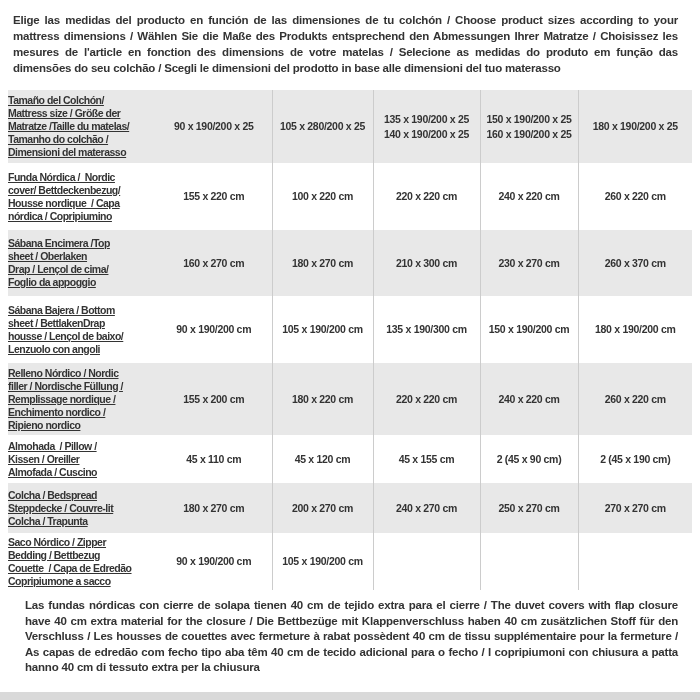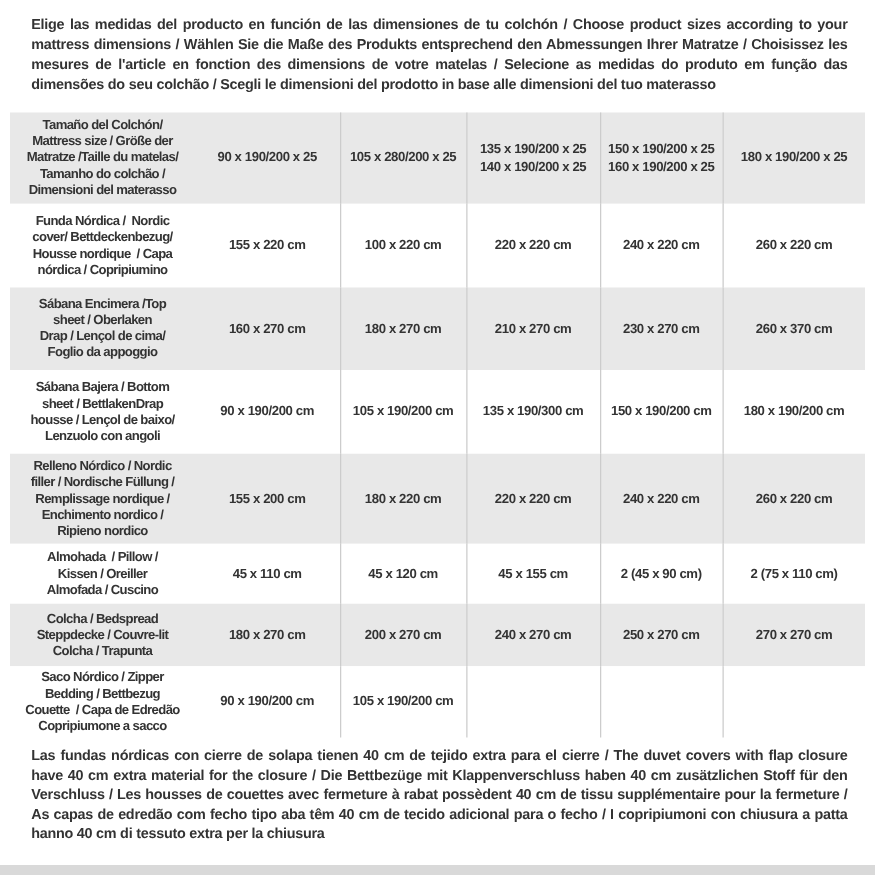--- a/index.html
+++ b/index.html
@@ -5,21 +5,21 @@
   * { box-sizing: border-box; }
   html, body {
     margin: 0; padding: 0;
     width: 700px; height: 700px;
     background: #ffffff;
     font-family: "Liberation Sans", sans-serif;
     overflow: hidden;
     position: relative;
   }
   .intro-text {
-    margin: 12px 22px 0 25px;
+    margin: 12px 22px 0 13px;
     font-size: 11.5px;
     font-weight: bold;
     color: #333333;
     line-height: 16px;
     letter-spacing: -0.2px;
     text-align: justify;
   }
   table.size-table {
     border-collapse: collapse;
     table-layout: fixed;
@@ -33,21 +33,22 @@
     padding: 0;
   }
   tr.row-gray { background: #e8e8e8; }
   tr.row-white { background: #ffffff; }
   td.label-cell {
     padding-left: 17px;
     font-size: 10.5px;
     line-height: 13px;
     letter-spacing: -0.5px;
     white-space: pre;
-    text-align: center;
+    text-align: left;
+    text-decoration: underline;
   }
   td.value-cell {
     font-size: 10.5px;
     line-height: 15px;
     letter-spacing: -0.3px;
     white-space: pre;
     text-align: center;
   }
   td.value-cell.bordered { border-left: 1px solid #cccccc; }
   .note-text {
@@ -106,21 +107,21 @@
       <td class="value-cell bordered">240 x 220 cm</td>
       <td class="value-cell bordered">260 x 220 cm</td>
     </tr>
     <tr class="row-gray" style="height:66px">
       <td class="label-cell">Sábana Encimera /Top
 sheet / Oberlaken
 Drap / Lençol de cima/
 Foglio da appoggio</td>
       <td class="value-cell">160 x 270 cm</td>
       <td class="value-cell bordered">180 x 270 cm</td>
-      <td class="value-cell bordered">210 x 270 cm</td>
+      <td class="value-cell bordered">210 x 300 cm</td>
       <td class="value-cell bordered">230 x 270 cm</td>
       <td class="value-cell bordered">260 x 370 cm</td>
     </tr>
     <tr class="row-white" style="height:67px">
       <td class="label-cell">Sábana Bajera / Bottom
 sheet / BettlakenDrap
 housse / Lençol de baixo/
 Lenzuolo con angoli</td>
       <td class="value-cell">90 x 190/200 cm</td>
       <td class="value-cell bordered">105 x 190/200 cm</td>
@@ -141,21 +142,21 @@
       <td class="value-cell bordered">260 x 220 cm</td>
     </tr>
     <tr class="row-white" style="height:48px">
       <td class="label-cell">Almohada  / Pillow /
 Kissen / Oreiller
 Almofada / Cuscino</td>
       <td class="value-cell">45 x 110 cm</td>
       <td class="value-cell bordered">45 x 120 cm</td>
       <td class="value-cell bordered">45 x 155 cm</td>
       <td class="value-cell bordered">2 (45 x 90 cm)</td>
-      <td class="value-cell bordered">2 (75 x 110 cm)</td>
+      <td class="value-cell bordered">2 (45 x 190 cm)</td>
     </tr>
     <tr class="row-gray" style="height:50px">
       <td class="label-cell">Colcha / Bedspread
 Steppdecke / Couvre-lit
 Colcha / Trapunta</td>
       <td class="value-cell">180 x 270 cm</td>
       <td class="value-cell bordered">200 x 270 cm</td>
       <td class="value-cell bordered">240 x 270 cm</td>
       <td class="value-cell bordered">250 x 270 cm</td>
       <td class="value-cell bordered">270 x 270 cm</td>

